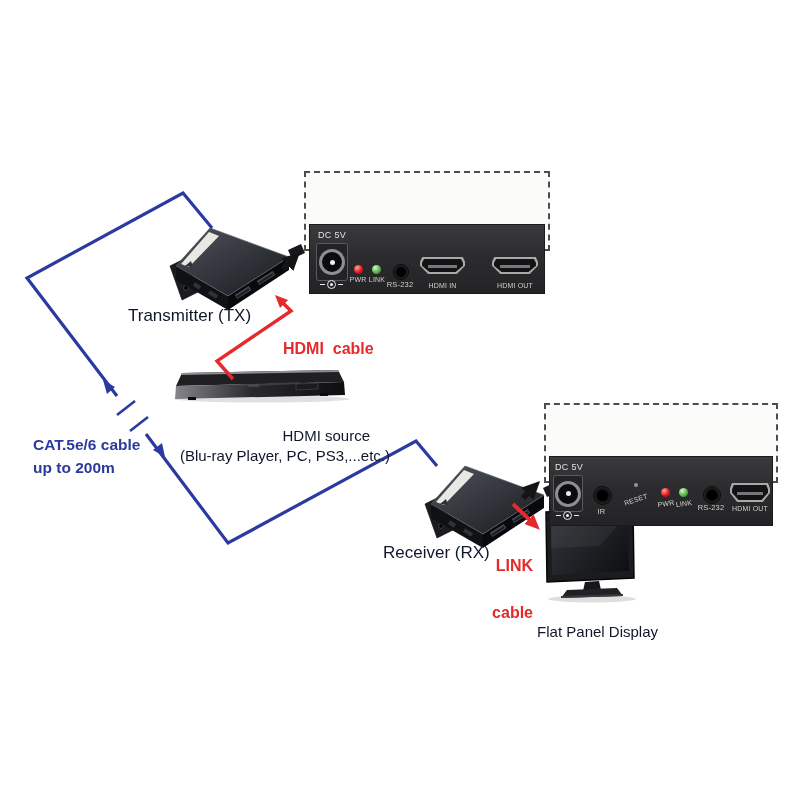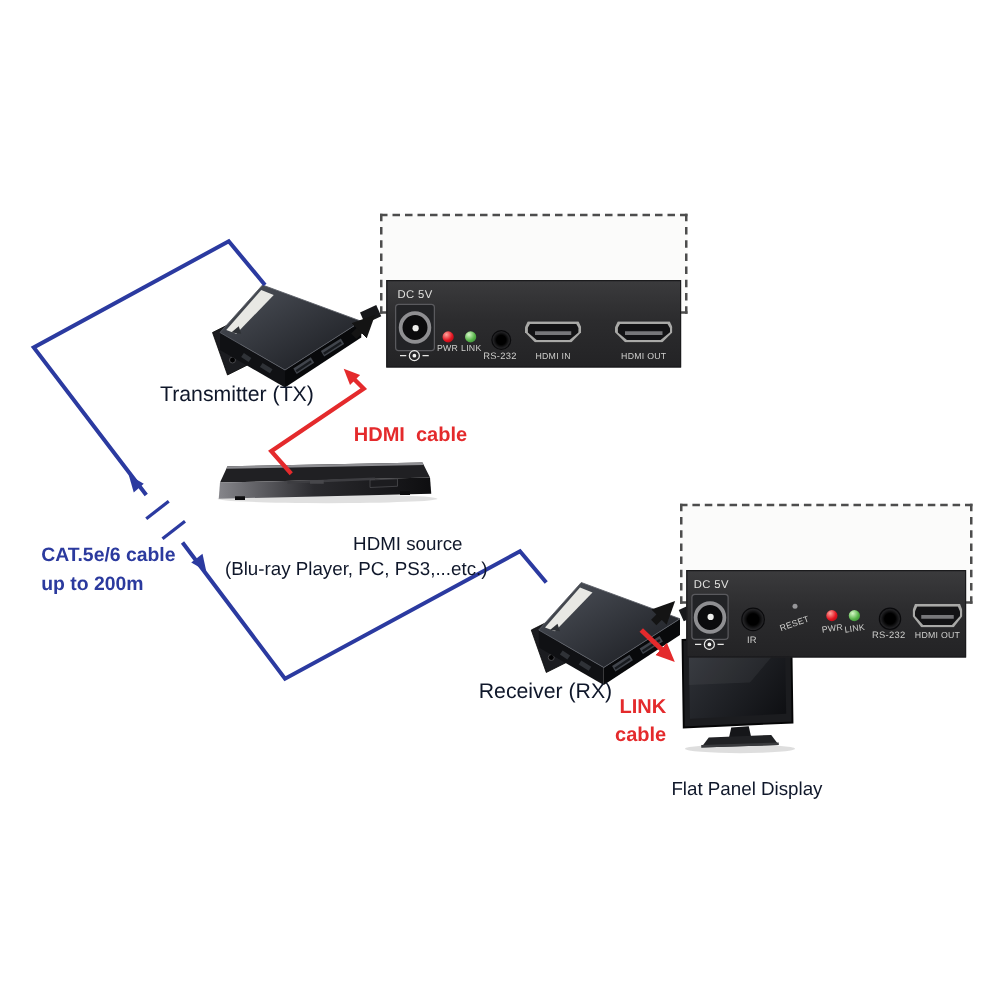--- a/index.html
+++ b/index.html
@@ -223,16 +223,16 @@
 
   <div class="lbl mid center" style="left:170px;top:404px;width:200px;">HDMI source</div>
   <div class="lbl mid center" style="left:150px;top:424px;width:240px;">(Blu-ray Player, PC, PS3,...etc.)</div>
 
   <div class="lbl blue" style="left:33px;top:433px;">CAT.5e/6 cable</div>
   <div class="lbl blue" style="left:33px;top:456px;">up to 200m</div>
 
   <div class="lbl big" style="left:383px;top:543px;">Receiver (RX)</div>
 
   <div class="lbl red center" style="left:487px;top:532px;width:46px;">LINK</div>
-  <div class="lbl red center" style="left:487px;top:555px;width:46px;">cable</div>
+  <div class="lbl red center" style="left:487px;top:579px;width:46px;">cable</div>
 
   <div class="lbl mid center" style="left:534px;top:600px;width:124px;">Flat Panel Display</div>
 </div>
 
 </body></html>

